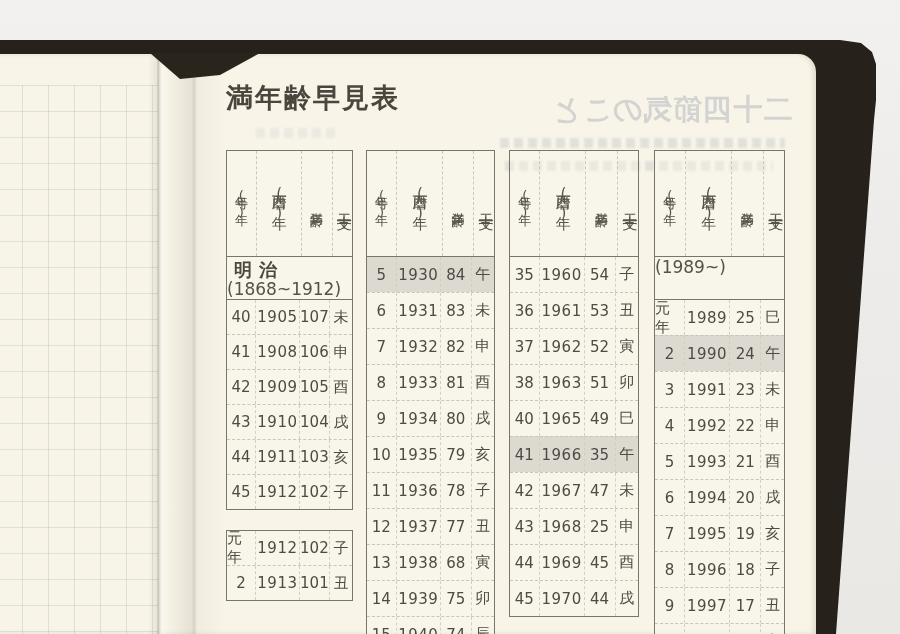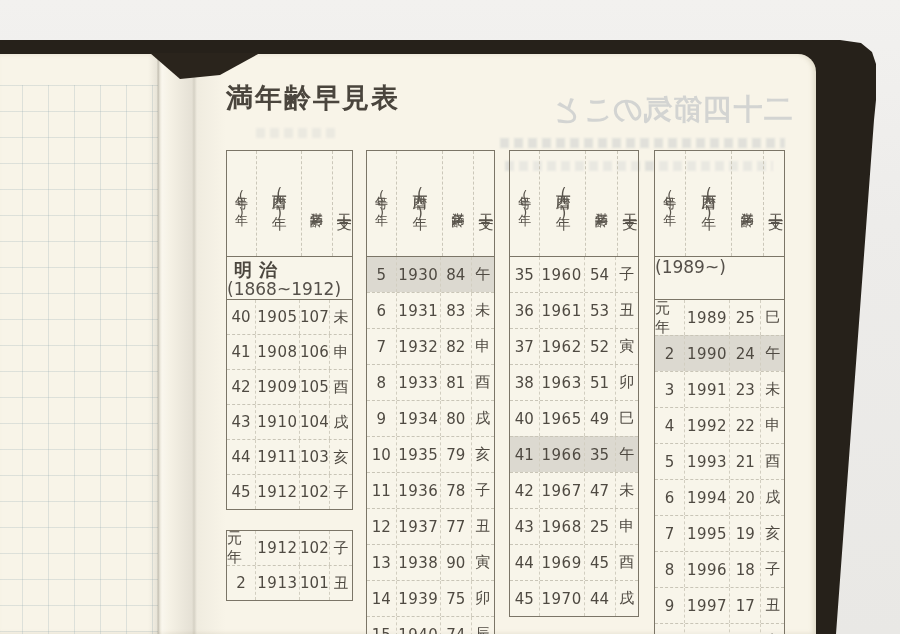--- a/index.html
+++ b/index.html
@@ -204,21 +204,21 @@
         </div>
         <div class="row">
           <div class="cell c0">12</div>
           <div class="cell c1">1937</div>
           <div class="cell c2">77</div>
           <div class="cell c3">丑</div>
         </div>
         <div class="row">
           <div class="cell c0">13</div>
           <div class="cell c1">1938</div>
-          <div class="cell c2">90</div>
+          <div class="cell c2">68</div>
           <div class="cell c3">寅</div>
         </div>
         <div class="row">
           <div class="cell c0">14</div>
           <div class="cell c1">1939</div>
           <div class="cell c2">75</div>
           <div class="cell c3">卯</div>
         </div>
         <div class="row">
           <div class="cell c0">15</div>

